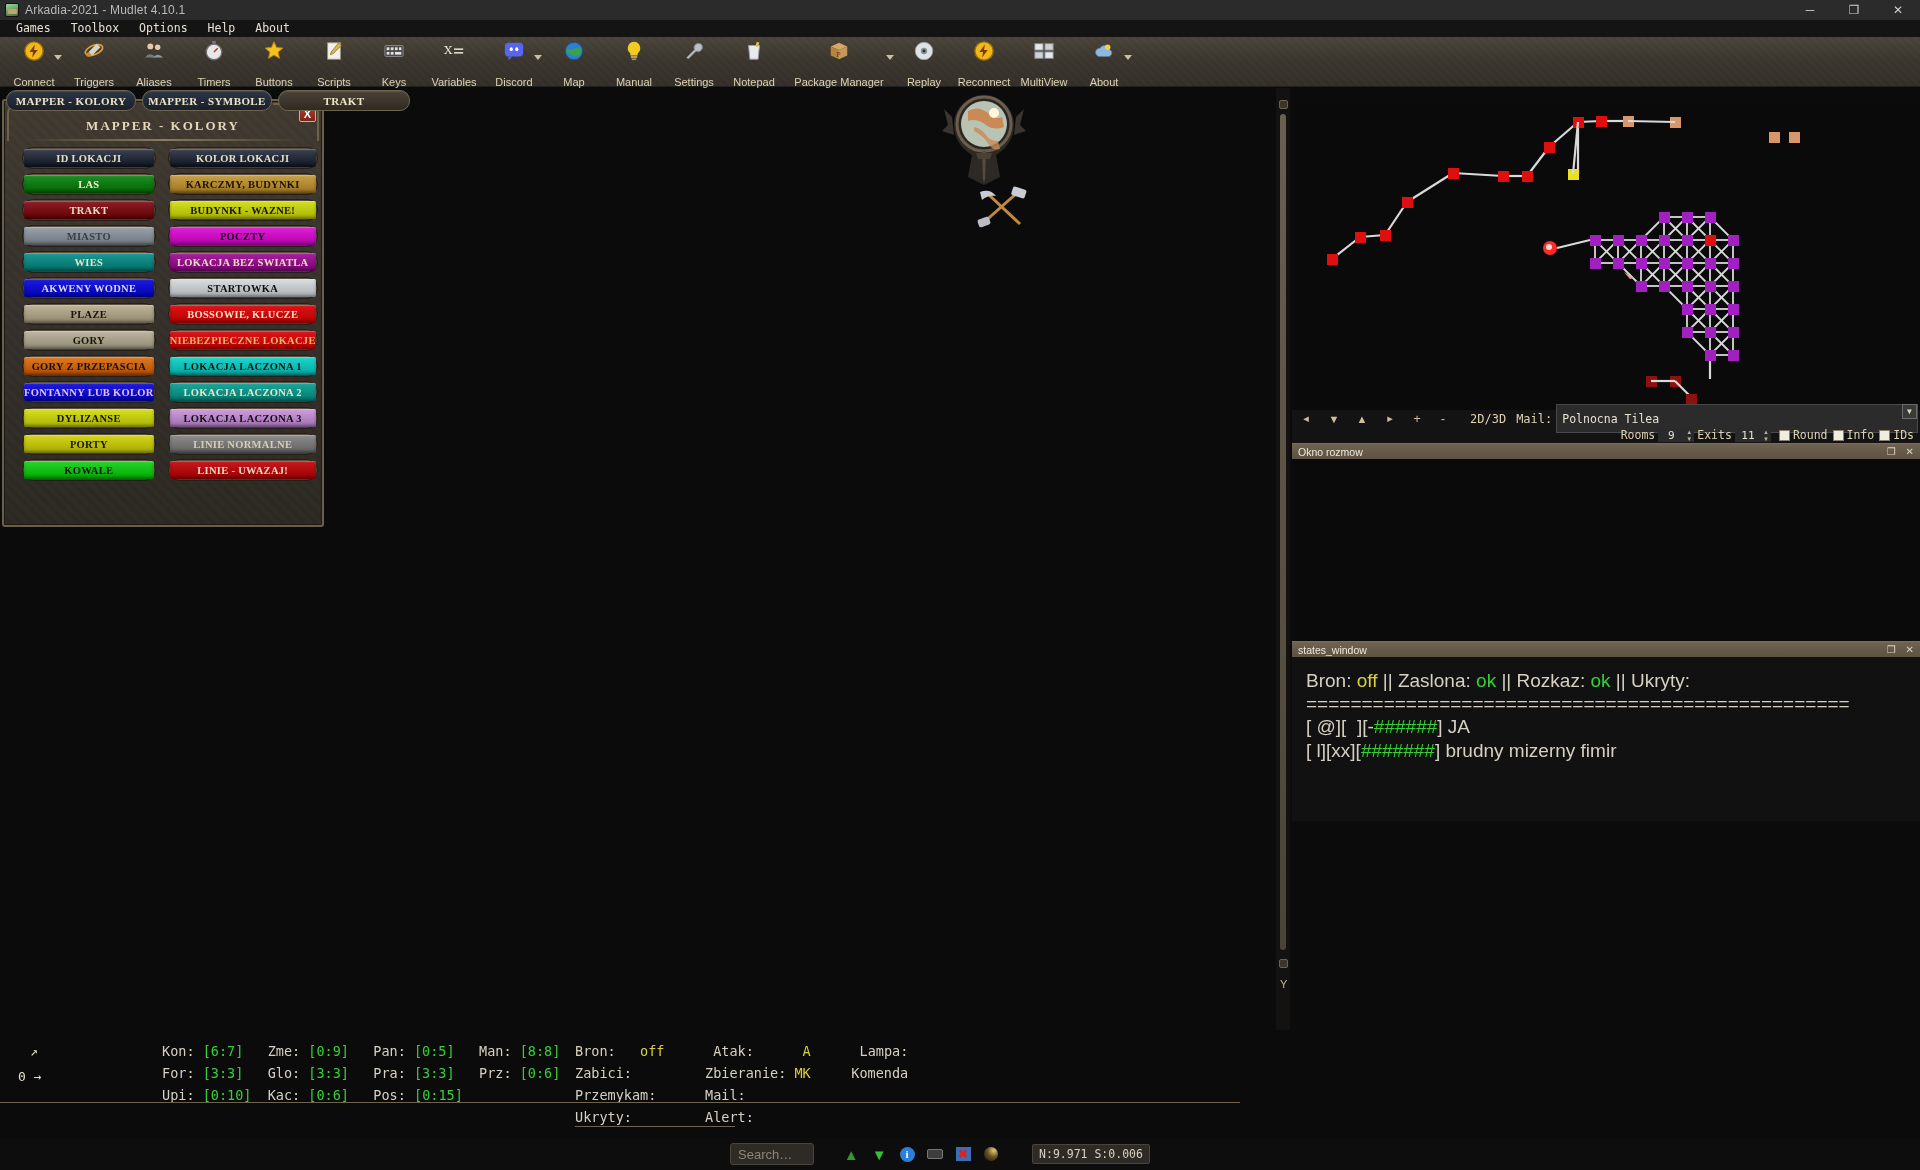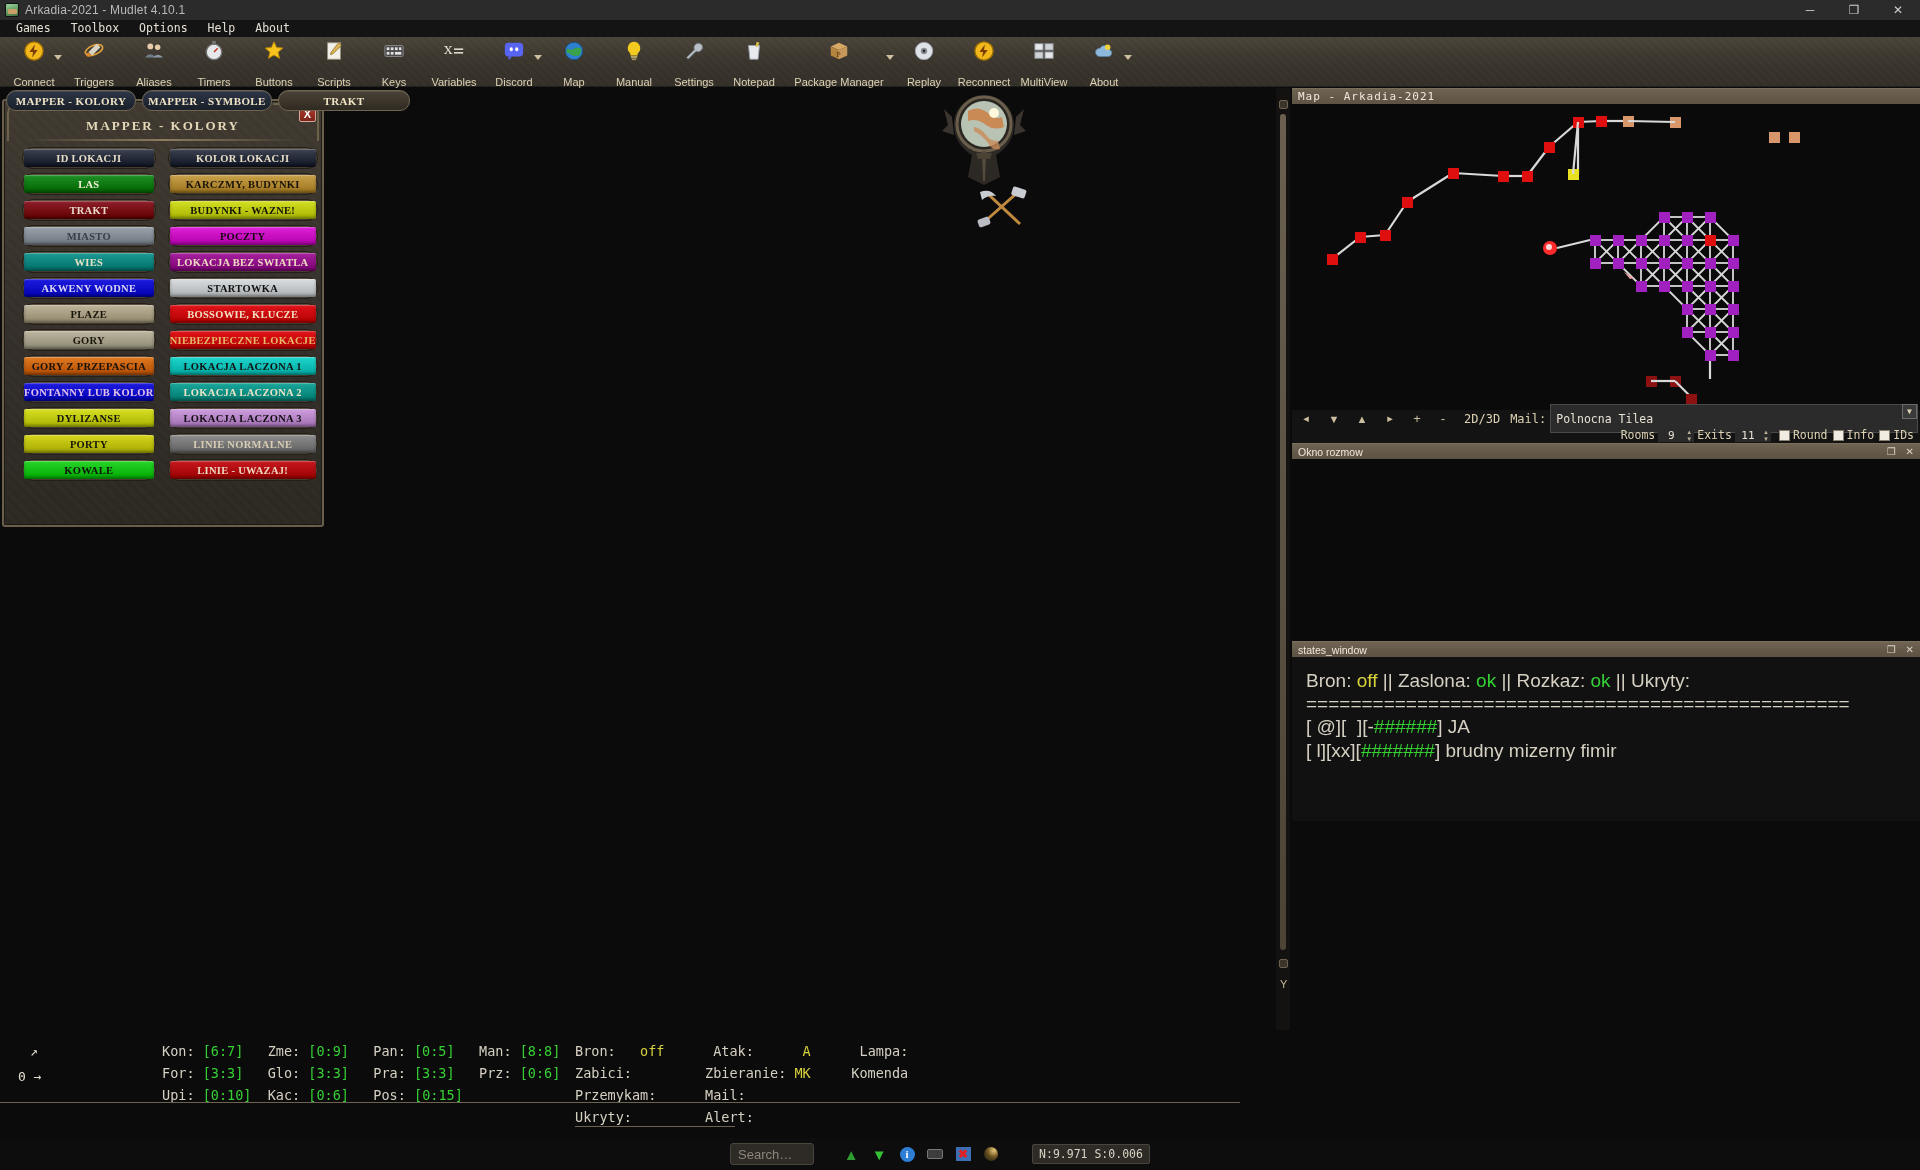--- a/index.html
+++ b/index.html
@@ -168,21 +168,21 @@
   .panel-head.mono { font-family: "DejaVu Sans Mono", monospace; letter-spacing: 1px; font-size: 11px; }
   .panel-head .ph-actions { margin-left: auto; display: flex; gap: 10px; align-items: center; }
   .ph-btn { color: #d9d2c4; font-size: 10px; line-height: 1; }
 
   .map-panel { position: absolute; left: 0; top: 0; width: 628px; height: 355px; }
   .map-canvas { position: absolute; left: 0; top: 16px; width: 628px; height: 306px; background: #0a0a0a; overflow: hidden; }
   .map-controls { position: absolute; left: 0; top: 322px; width: 628px; height: 33px; background: #131313; }
   .mc-row1 { position: absolute; left: 0; top: 0; height: 17px; width: 628px; display: flex; align-items: center; }
   .mc-arrow { width: 28px; text-align: center; color: #cbbf9f; font-size: 11px; }
   .mc-plus { width: 26px; text-align: center; color: #cbbf9f; font-size: 13px; }
-  .mc-23d { color: #ded2b4; font-size: 12px; margin-left: 8px; font-family: "DejaVu Sans Mono", monospace; }
+  .mc-23d { color: #ded2b4; font-size: 12px; margin-left: 14px; font-family: "DejaVu Sans Mono", monospace; }
   .mc-arealbl { color: #ded2b4; font-size: 12px; margin-left: 10px; font-family: "DejaVu Sans Mono", monospace; }
   .mc-areabox {
     margin-left: 4px; flex: 1; height: 29px; background: #2b2b2b; border: 1px solid #4a4a4a;
     display: flex; align-items: center; color: #e8e2d4; font-size: 11.5px; padding-left: 5px;
     font-family: "DejaVu Sans Mono", monospace; position: relative; margin-right: 2px;
   }
   .mc-areabox .dd {
     position: absolute; right: 0; top: -1px; width: 15px; height: 15px;
     background: #3a3a3a; border: 1px solid #6a6a6a;
     display: flex; align-items: center; justify-content: center; color: #ded2b4; font-size: 8px;
@@ -565,23 +565,20 @@
   <div class="vsplit">
     <div class="knob top"></div>
     <div class="bar"></div>
     <div class="knob bot"></div>
     <div class="yglyph">Y</div>
   </div>
 
   <div class="dock">
 
     <div class="map-panel">
-      <div class="panel-head mono">
-        <span>Map - Arkadia-2021</span>
-      </div>
       <div class="map-canvas">
         <svg width="628" height="306" viewBox="0 0 628 306" id="map-svg">
             <line x1="40" y1="155" x2="68" y2="133" stroke="#d9d9d9" stroke-width="2.2"></line>
             <line x1="68" y1="133" x2="93" y2="131" stroke="#d9d9d9" stroke-width="2.2"></line>
             <line x1="93" y1="131" x2="115" y2="98" stroke="#d9d9d9" stroke-width="2.2"></line>
             <line x1="115" y1="98" x2="161" y2="69" stroke="#d9d9d9" stroke-width="2.2"></line>
             <line x1="161" y1="69" x2="211" y2="72" stroke="#d9d9d9" stroke-width="2.2"></line>
             <line x1="211" y1="72" x2="235" y2="72" stroke="#d9d9d9" stroke-width="2.2"></line>
             <line x1="235" y1="72" x2="257" y2="43" stroke="#d9d9d9" stroke-width="2.2"></line>
             <line x1="257" y1="43" x2="286" y2="18" stroke="#d9d9d9" stroke-width="2.2"></line>

